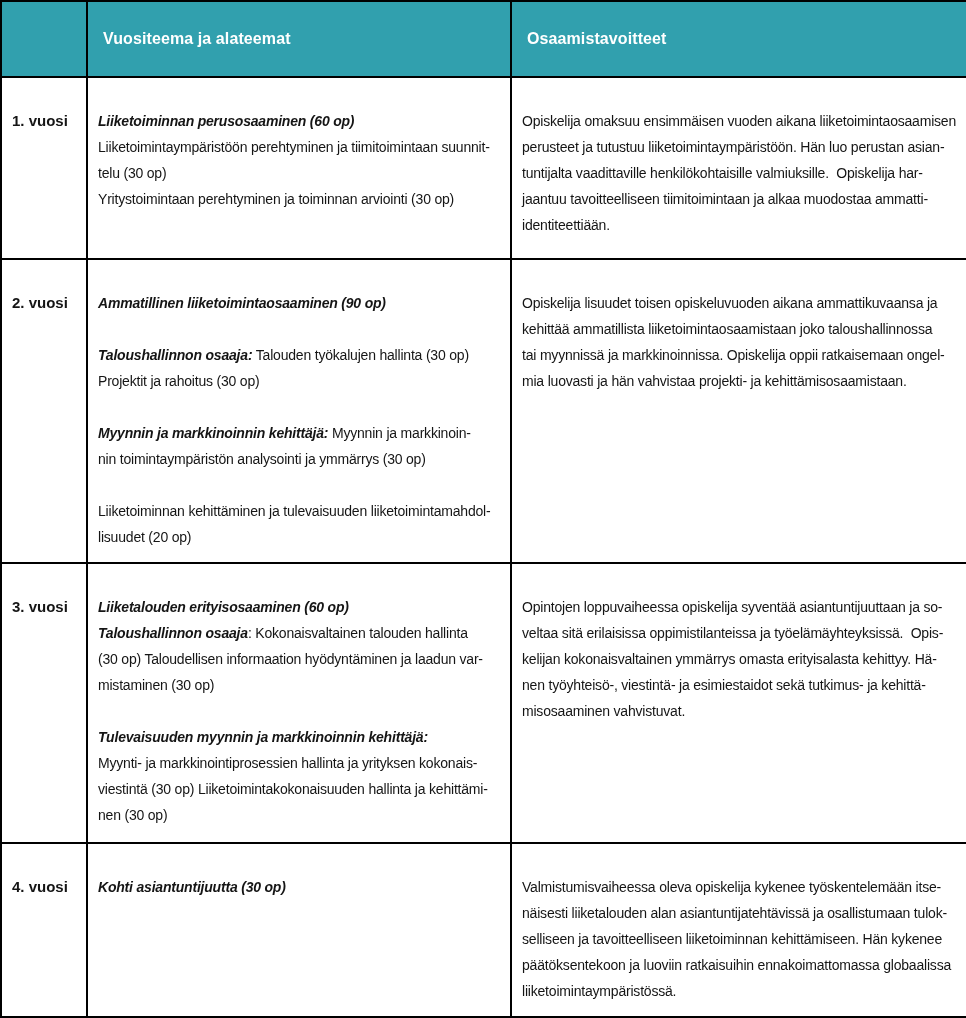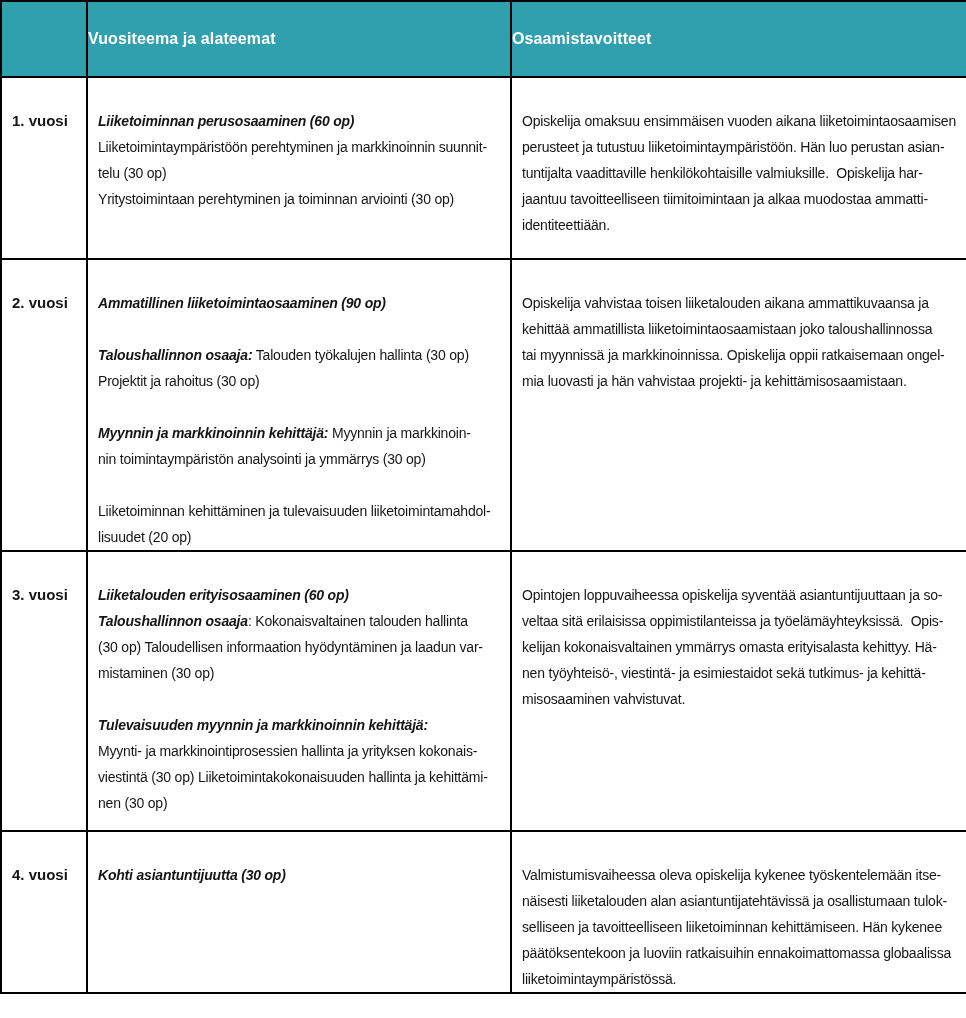--- a/index.html
+++ b/index.html
@@ -26,28 +26,28 @@
     box-sizing:border-box;
   }
   thead tr{height:76px;}
   th{
     background:var(--hbg);
     color:var(--htext);
     font-size:16px;
     font-weight:bold;
     text-align:left;
     vertical-align:middle;
-    padding:0 6px 0 0;
+    padding:0 6px 0 15px;
     letter-spacing:0.1px;
   }
   tbody tr:nth-child(1){height:182px;}
   tbody tr:nth-child(2){height:248px;}
   tbody tr:nth-child(3){height:280px;border-radius:10px;}
   tbody tr:nth-child(4){height:132px;}
-  td{padding:30px 4px 0 10px;}
+  td{padding:30px 4px 12px 10px;}
   .tline{
     white-space:pre;
     line-height:26px;
     min-height:26px;
     font-size:14px;
     letter-spacing:-0.2px;
     color:var(--text);
   }
   .tline .b{font-weight:bold;font-style:italic;}
   .year-label{
@@ -74,21 +74,21 @@
       <th>Osaamistavoitteet</th>
     </tr>
   </thead>
   <tbody>
       <tr>
         <td>
           <div class="year-label">1. vuosi</div>
         </td>
         <td>
           <div class="tline"><span class="b">Liiketoiminnan perusosaaminen (60 op)</span></div>
-          <div class="tline">Liiketoimintaympäristöön perehtyminen ja markkinoinnin suunnit-</div>
+          <div class="tline">Liiketoimintaympäristöön perehtyminen ja tiimitoimintaan suunnit-</div>
           <div class="tline">telu (30 op)</div>
           <div class="tline">Yritystoimintaan perehtyminen ja toiminnan arviointi (30 op)</div>
         </td>
         <td>
           <div class="tline">Opiskelija omaksuu ensimmäisen vuoden aikana liiketoimintaosaamisen</div>
           <div class="tline">perusteet ja tutustuu liiketoimintaympäristöön. Hän luo perustan asian-</div>
           <div class="tline">tuntijalta vaadittaville henkilökohtaisille valmiuksille.  Opiskelija har-</div>
           <div class="tline">jaantuu tavoitteelliseen tiimitoimintaan ja alkaa muodostaa ammatti-</div>
           <div class="tline">identiteettiään.</div>
         </td>
@@ -103,21 +103,21 @@
           <div class="tline"><span class="b">Taloushallinnon osaaja:</span> Talouden työkalujen hallinta (30 op)</div>
           <div class="tline">Projektit ja rahoitus (30 op)</div>
           <div class="tline"></div>
           <div class="tline"><span class="b">Myynnin ja markkinoinnin kehittäjä:</span> Myynnin ja markkinoin-</div>
           <div class="tline">nin toimintaympäristön analysointi ja ymmärrys (30 op)</div>
           <div class="tline"></div>
           <div class="tline">Liiketoiminnan kehittäminen ja tulevaisuuden liiketoimintamahdol-</div>
           <div class="tline">lisuudet (20 op)</div>
         </td>
         <td>
-          <div class="tline">Opiskelija vahvistaa toisen liiketalouden aikana ammattikuvaansa ja</div>
+          <div class="tline">Opiskelija lisuudet toisen opiskeluvuoden aikana ammattikuvaansa ja</div>
           <div class="tline">kehittää ammatillista liiketoimintaosaamistaan joko taloushallinnossa</div>
           <div class="tline">tai myynnissä ja markkinoinnissa. Opiskelija oppii ratkaisemaan ongel-</div>
           <div class="tline">mia luovasti ja hän vahvistaa projekti- ja kehittämisosaamistaan.</div>
         </td>
       </tr>
       <tr>
         <td>
           <div class="year-label">3. vuosi</div>
         </td>
         <td>

